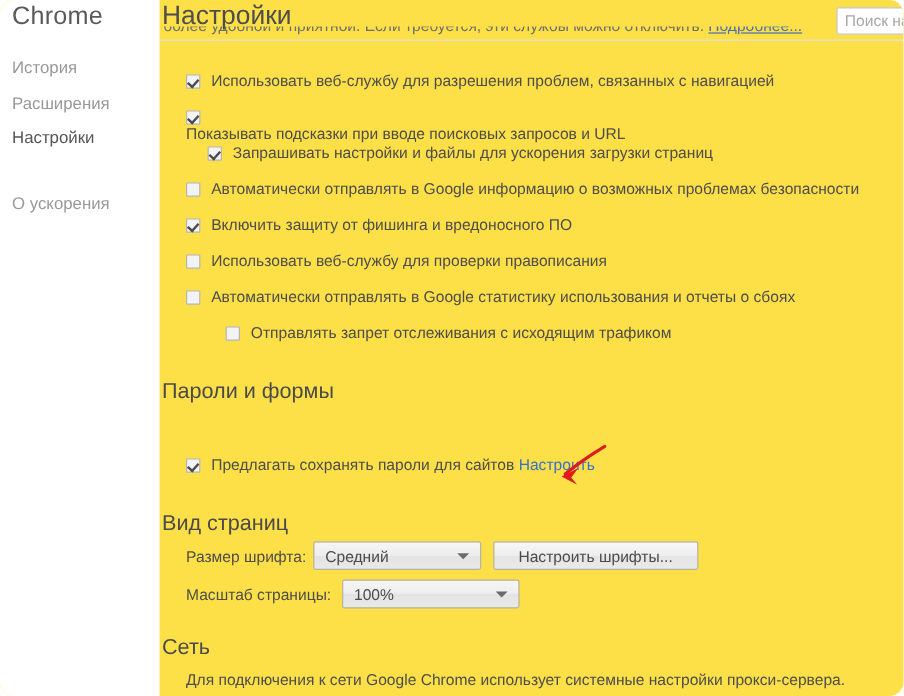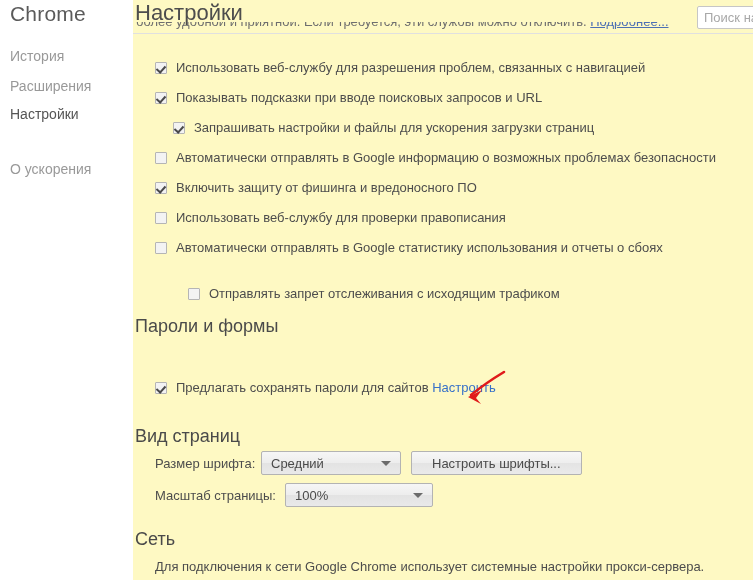--- a/index.html
+++ b/index.html
@@ -11,22 +11,23 @@
     width: 753px;
     height: 580px;
     overflow: hidden;
     font-family: "Liberation Sans", "DejaVu Sans", sans-serif;
     -webkit-font-smoothing: antialiased;
   }
   #page {
     position: relative;
     width: 753px;
     height: 580px;
-    background: #fef9c3;
+    background: #fde047;
     overflow: hidden;
+    border-radius: 12px;
   }
 
   
   #sidebar {
     position: absolute;
     left: 0;
     top: 0;
     width: 133px;
     height: 580px;
     background: #ffffff;
@@ -269,21 +270,21 @@
 
     <div id="clipped-line">
       <span>более удобной и приятной. Если требуется, эти службы можно отключить. </span><span class="link">Подробнее...</span>
     </div>
 
     <div class="cbrow" style="top:38px;">
       <span class="cbox checked"></span>
       <span class="cblabel">Использовать веб-службу для разрешения проблем, связанных с навигацией</span>
     </div>
 
-    <div class="cbrow" style="top:68px;">
+    <div class="cbrow" style="top:68px;flex-direction:column;">
       <span class="cbox checked"></span>
       <span class="cblabel">Показывать подсказки при вводе поисковых запросов и URL</span>
     </div>
 
     <div class="cbrow" style="top:98px;padding-left:18px;">
       <span class="cbox checked"></span>
       <span class="cblabel">Запрашивать настройки и файлы для ускорения загрузки страниц</span>
     </div>
 
     <div class="cbrow" style="top:128px;">
@@ -299,21 +300,21 @@
     <div class="cbrow" style="top:158px;">
       <span class="cbox checked"></span>
       <span class="cblabel">Включить защиту от фишинга и вредоносного ПО</span>
     </div>
 
     <div class="cbrow" style="top:218px;">
       <span class="cbox"></span>
       <span class="cblabel">Автоматически отправлять в Google статистику использования и отчеты о сбоях</span>
     </div>
 
-    <div class="cbrow" style="top:264px;padding-left:33px;">
+    <div class="cbrow" style="top:248px;padding-left:33px;">
       <span class="cbox"></span>
       <span class="cblabel">Отправлять запрет отслеживания с исходящим трафиком</span>
     </div>
 
     <div class="section-title" style="top:294px;">Пароли и формы</div>
 
 
     <div class="cbrow" style="top:358px;">
       <span class="cbox checked"></span>
       <span class="cblabel"><span>Предлагать сохранять пароли для сайтов</span> <span class="link">Настроить</span></span>

